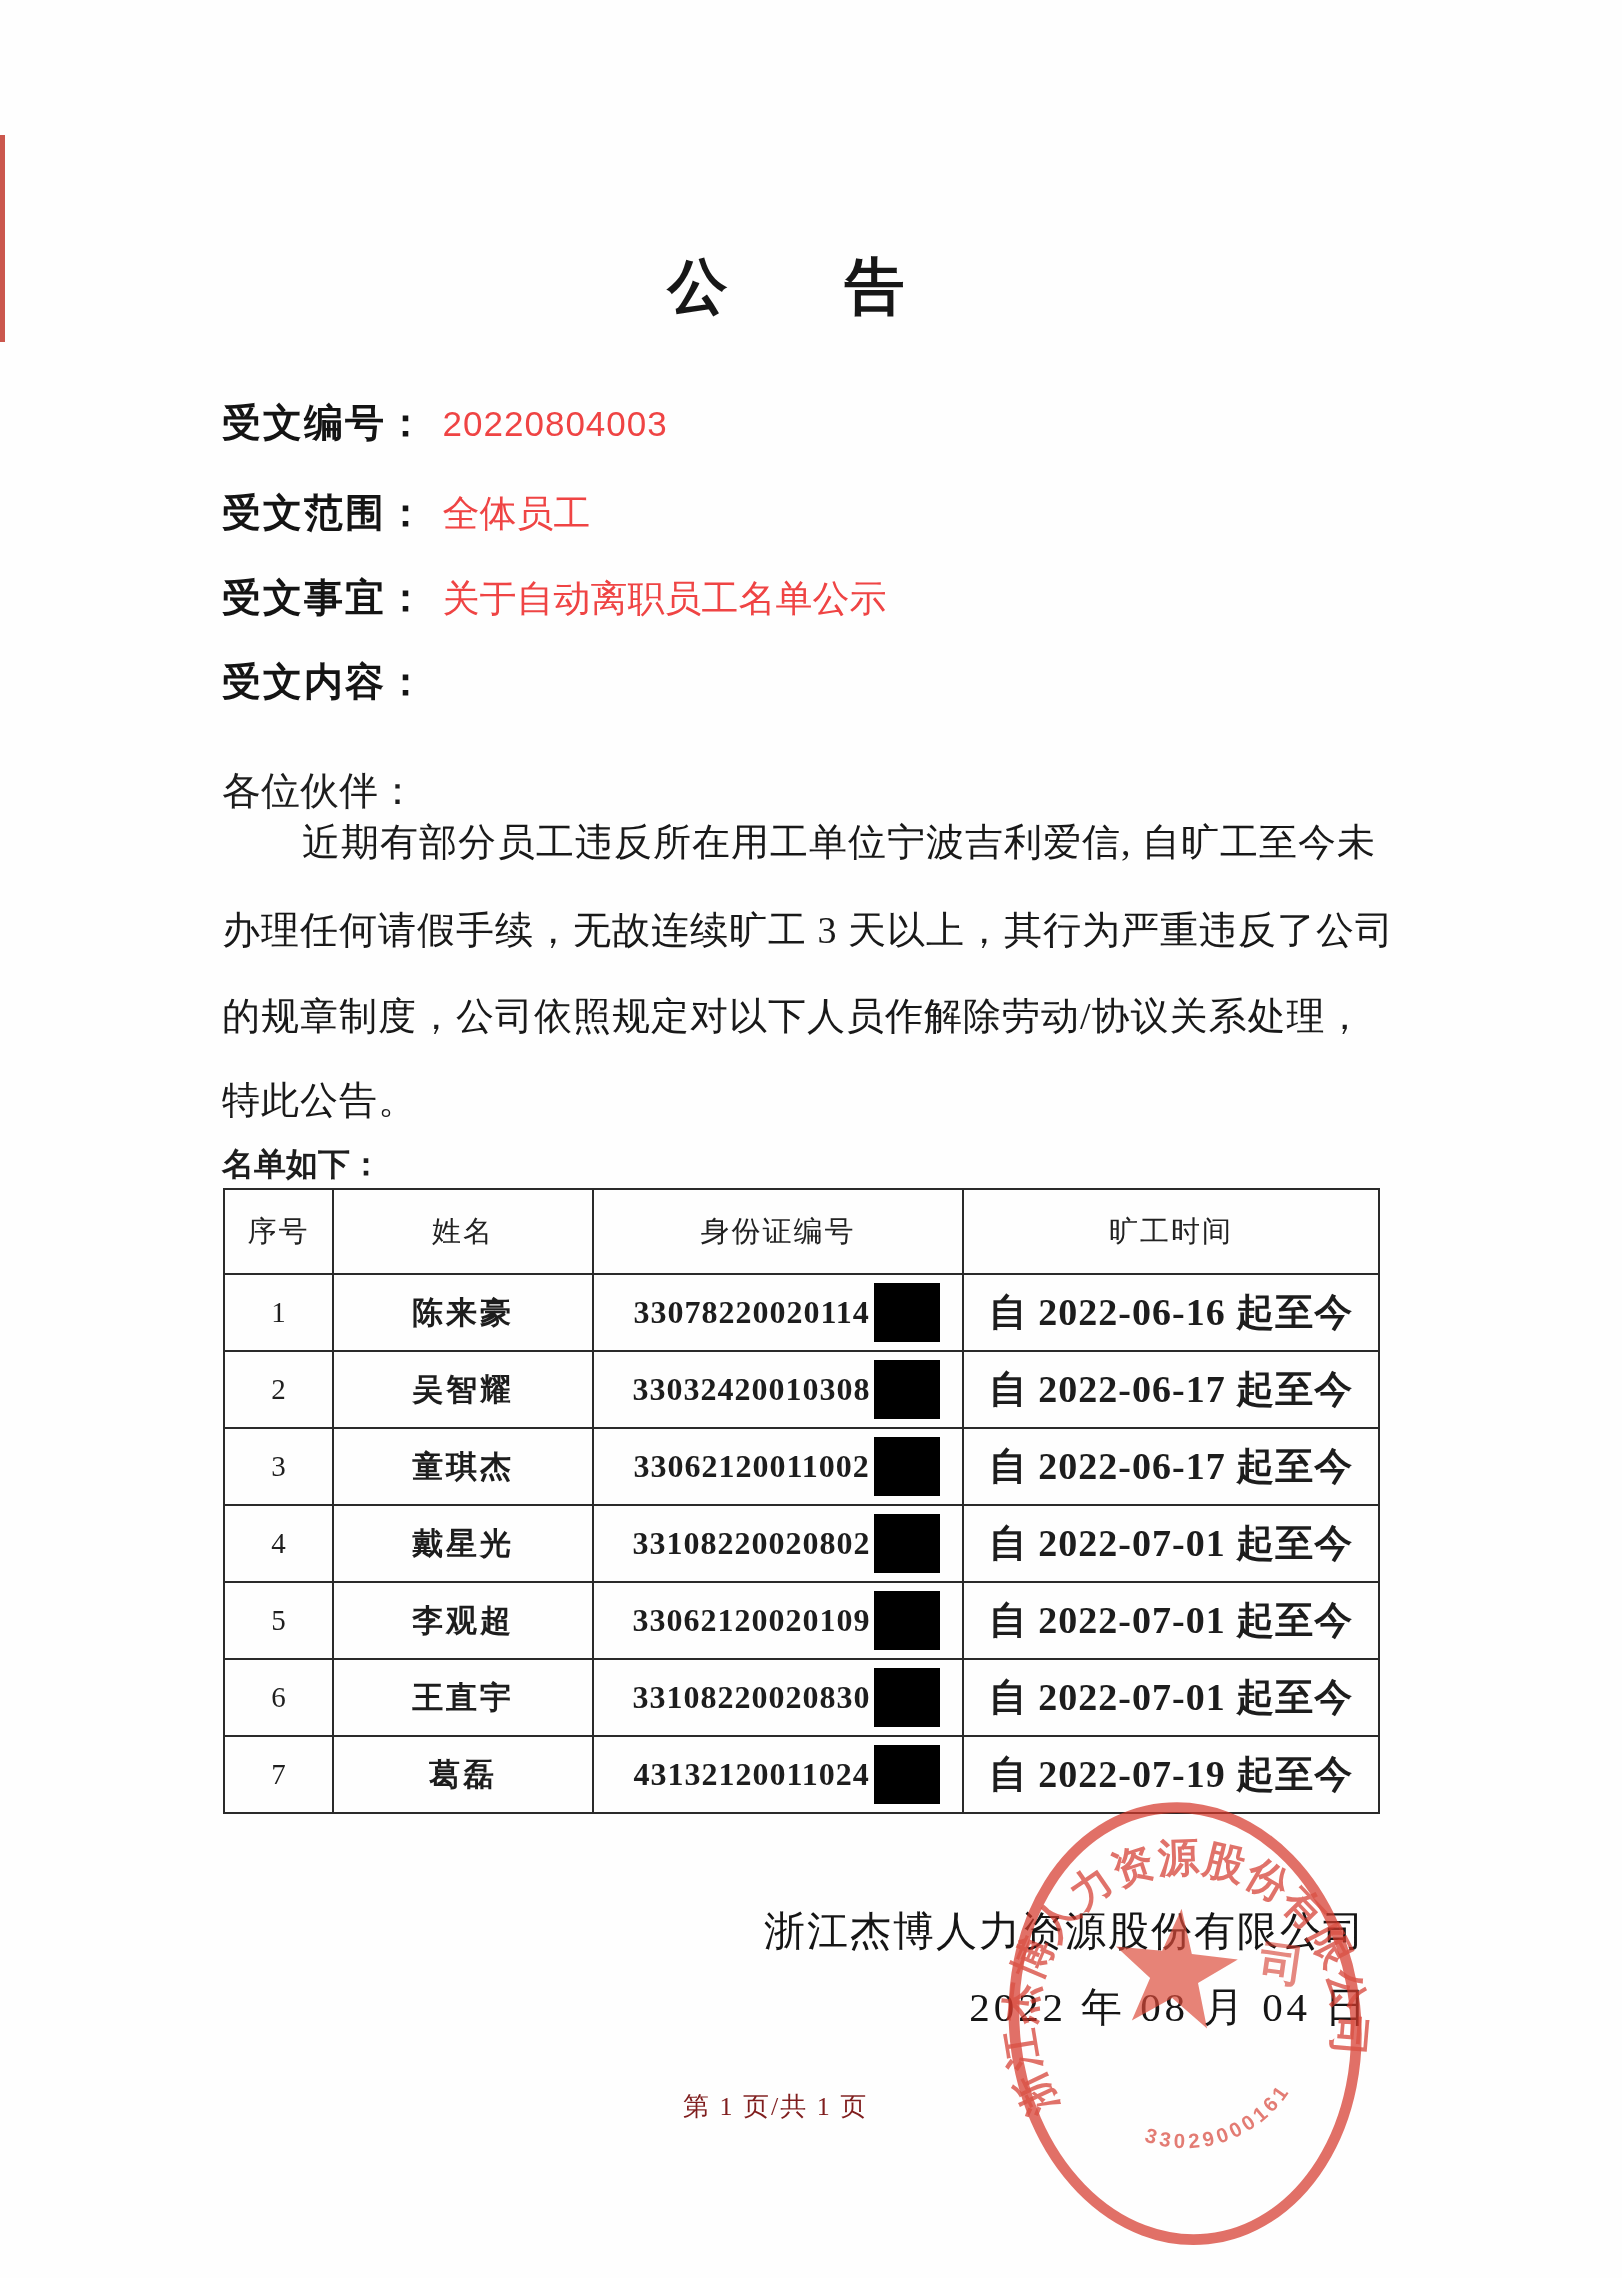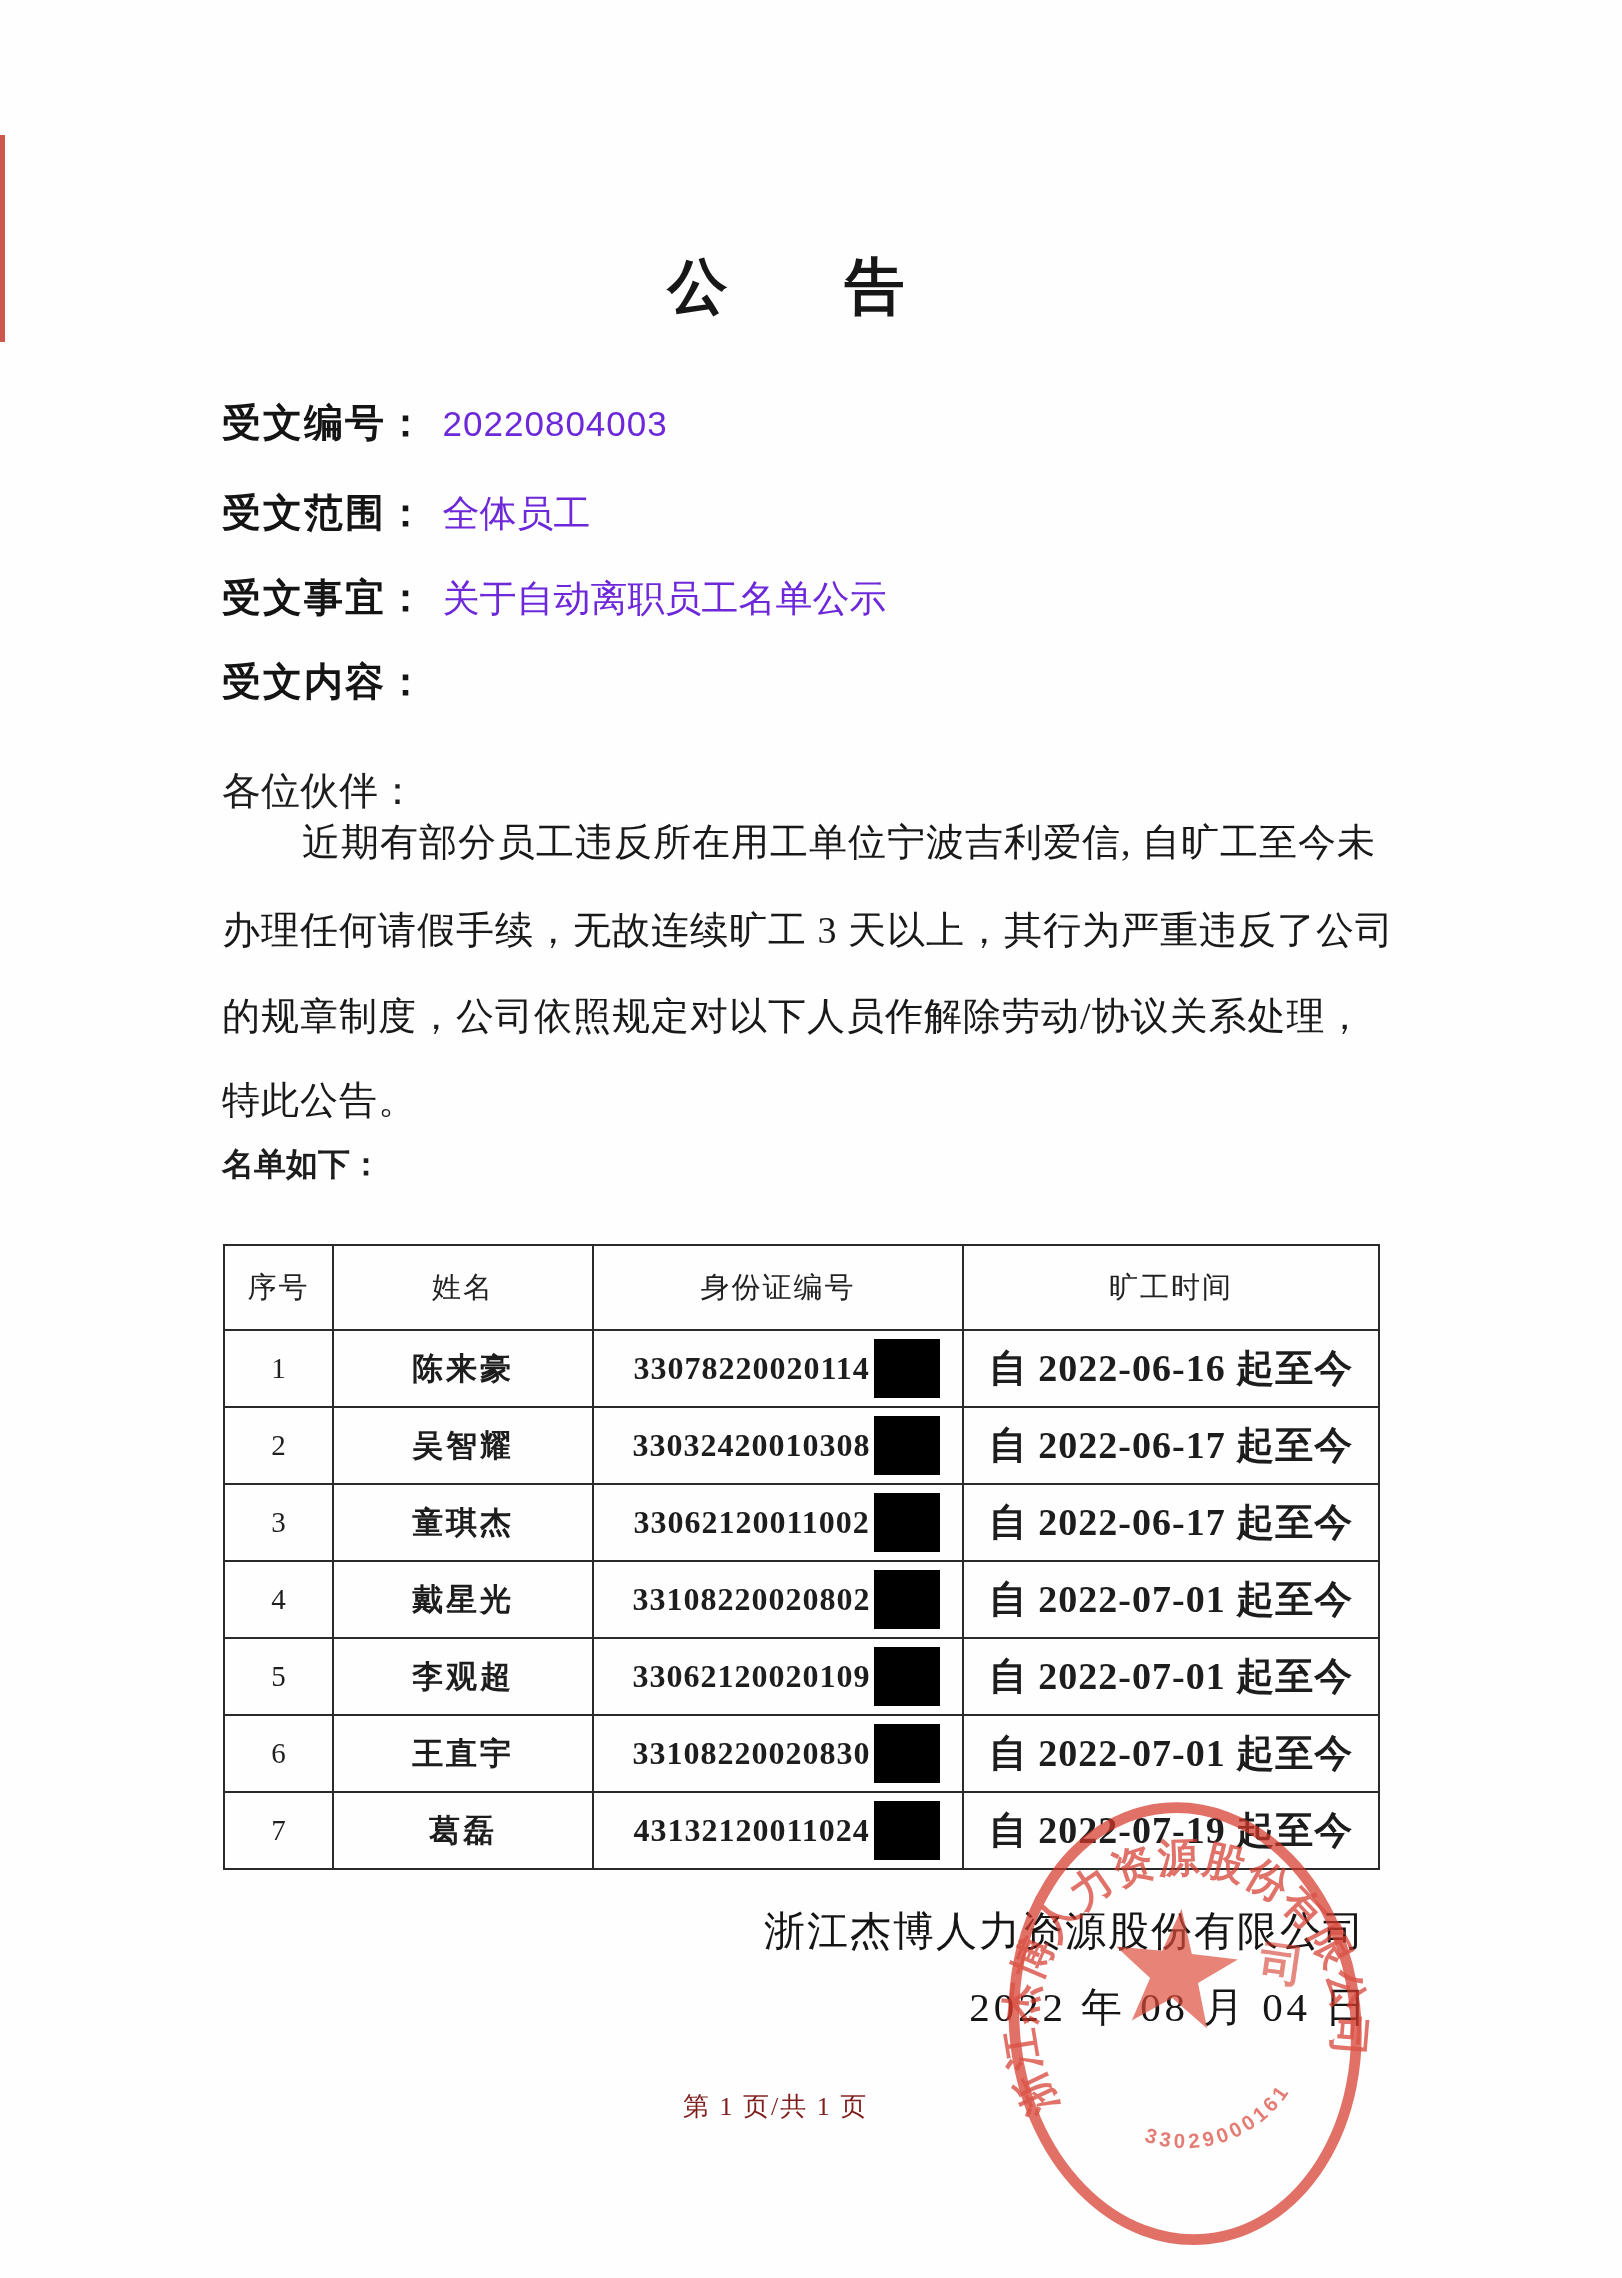--- a/index.html
+++ b/index.html
@@ -19,29 +19,29 @@
     left:0;right:0;top:236px;
     text-align:center;
     font-size:60px;font-weight:bold;
     letter-spacing:51px;
     color:#171717;
     margin-top:11px;
   }
   
   .field-row{left:222px;white-space:nowrap;}
   .flabel{font-size:39px;font-weight:bold;letter-spacing:2px;color:#141414;}
-  .fvalue{font-size:37px;margin-left:15.6px;color:#6d28d9;}
+  .fvalue{font-size:37px;margin-left:15.6px;color:#ef4444;}
   .fvalue.num{font-family:"Liberation Sans","DejaVu Sans",sans-serif;font-size:35px;letter-spacing:1px;}
   
   .salutation{left:222px;top:728px;font-size:39px;margin-top:36px;}
   .body-line{font-size:38px;letter-spacing:1px;white-space:nowrap;color:#191919;}
   .list-intro{left:222px;top:1143px;font-size:32px;font-weight:bold;}
   
   table.roster{
-    position:absolute;left:223px;top:1244px;
+    position:absolute;left:223px;top:1188px;
     border-collapse:collapse;
     border:2.9px solid #262626;
     table-layout:fixed;
   }
   .roster th,.roster td{
     border:2px solid #2a2a2a;
     text-align:center;vertical-align:middle;
     padding:0;
   }
   .roster th{height:83px;font-size:29px;font-weight:normal;color:#222;letter-spacing:2px;}

